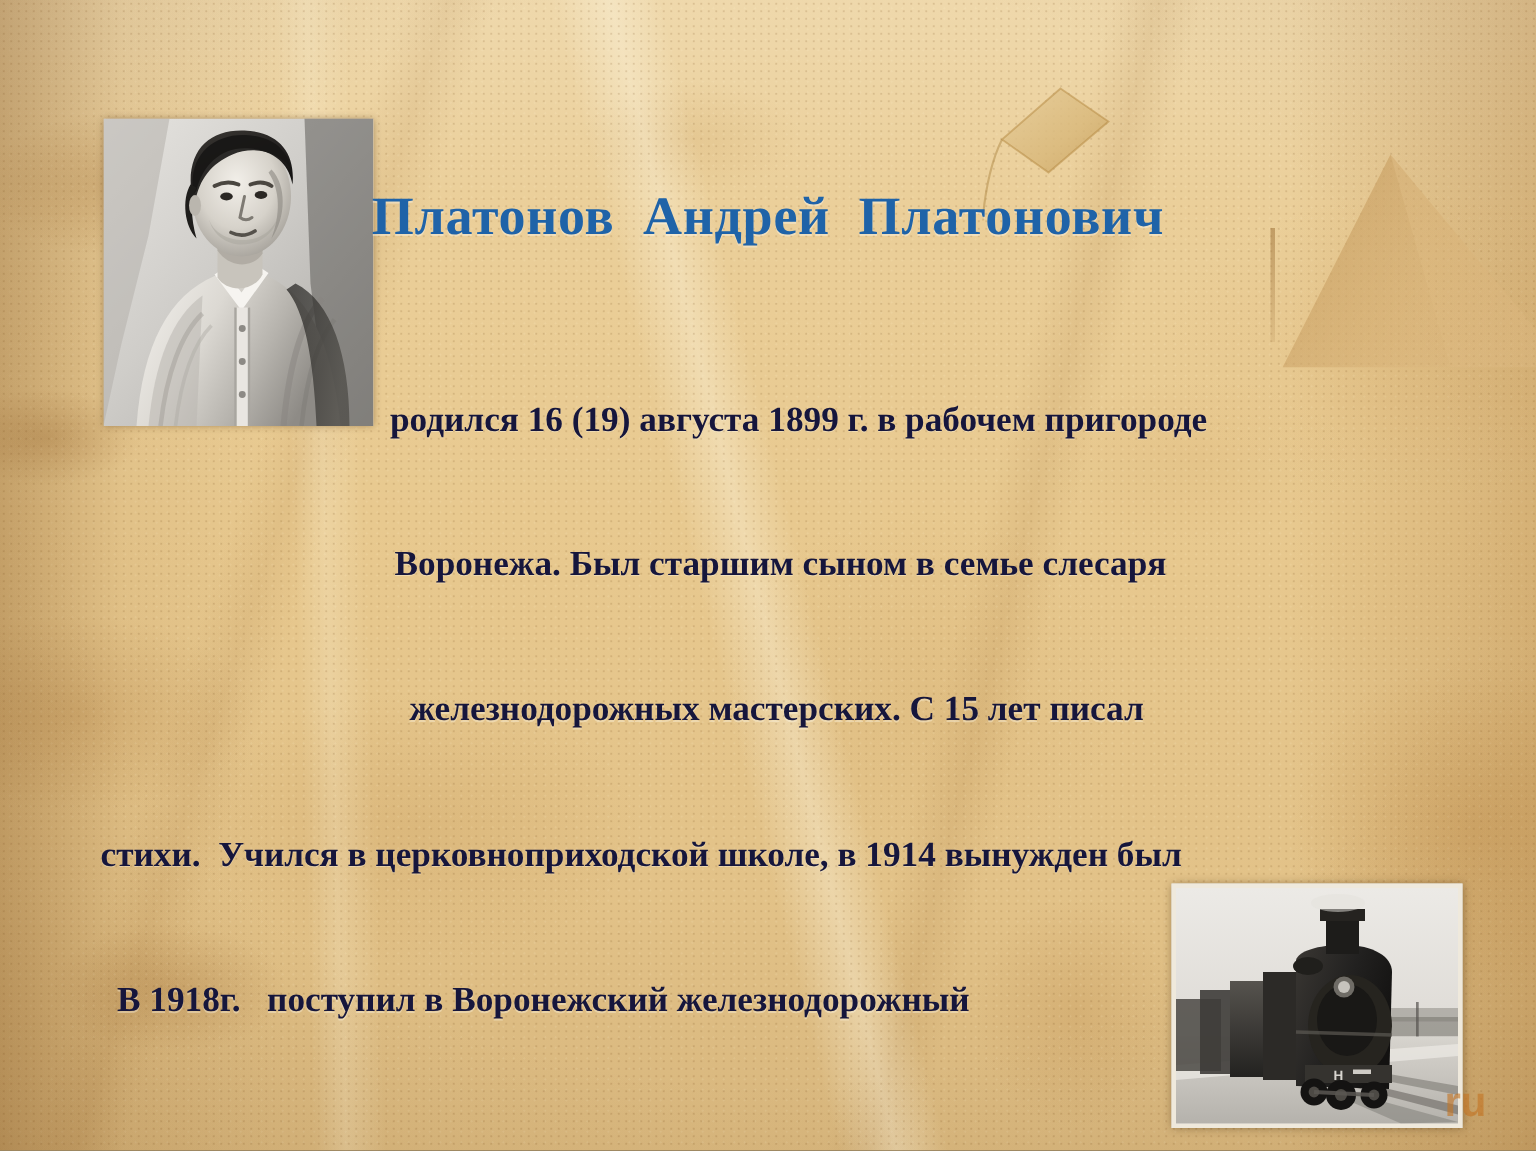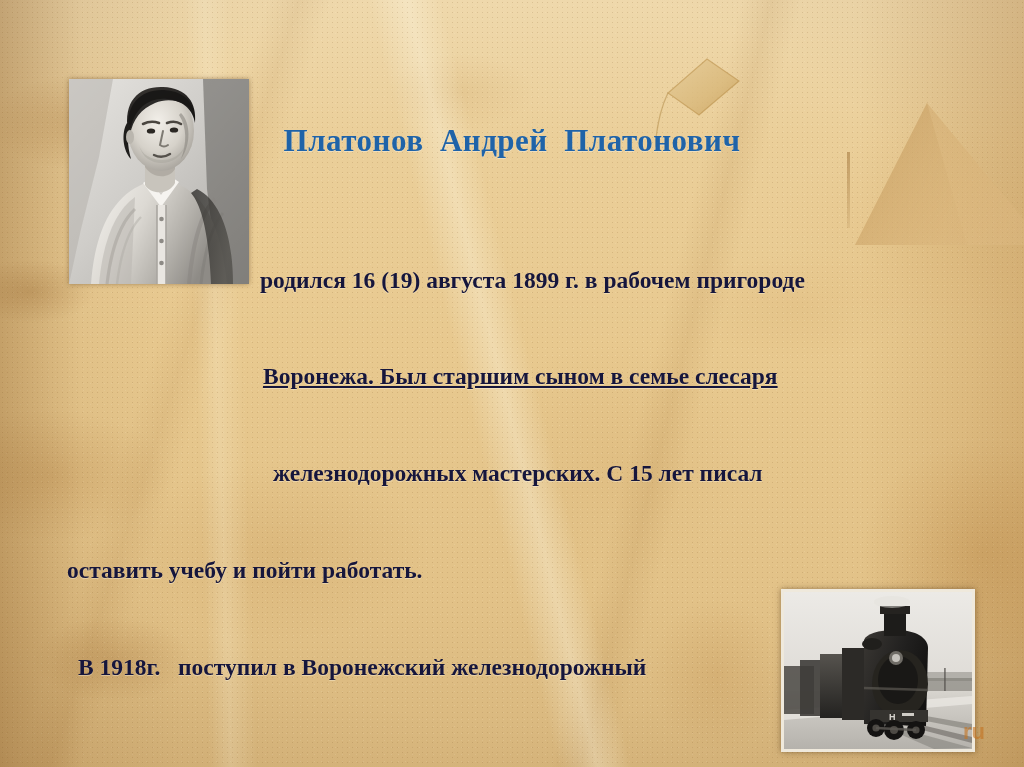--- a/index.html
+++ b/index.html
@@ -146,21 +146,21 @@
     background: #d8d6d0;
   }
 
   
   #title {
     position: absolute;
     left: 0;
     top: 123px;
     width: 1024px;
     text-align: center;
-    font-size: 31px;
+    font-size: 36px;
     font-weight: bold;
     letter-spacing: 0.5px;
     color: #1f63a8;
     text-shadow: 0 1px 0 rgba(255,255,255,0.35);
     white-space: pre;
   }
 
   
   #body-text {
     position: absolute;
@@ -169,30 +169,30 @@
     width: 900px;
     color: #16163c;
     font-size: 23.5px;
     font-weight: bold;
     line-height: 32.3px;
     text-shadow: 0 1px 0 rgba(255,252,238,0.35);
     white-space: pre;
   }
   #body-text .ln { display: block; }
   #body-text .ind1 { padding-left: 193px; }
-  #body-text .ind2 { padding-left: 196px; text-decoration: underline; }
+  #body-text .ind2 { padding-left: 196px; }
   #body-text .ind3 { padding-left: 206px; }
   #body-text .ind-sm { padding-left: 11px; }
 
   
   #watermark {
     position: absolute;
     left: 963px;
     top: 719px;
-    font-size: 22px;
+    font-size: 28px;
     font-weight: bold;
     color: rgba(196,116,36,0.62);
     font-family: "Liberation Sans", sans-serif;
   }
 </style>
 </head>
 <body>
 
 <div id="slide">
 
@@ -398,21 +398,21 @@
       <ellipse cx="108" cy="10" rx="18" ry="6" fill="#e4e1dc" opacity="0.5"></ellipse>
     </svg>
   </div>
 
   <div id="title">Платонов  Андрей  Платонович</div>
 
   <div id="body-text">
     <span class="ln ind1">родился 16 (19) августа 1899 г. в рабочем пригороде</span>
     <span class="ln ind2">Воронежа. Был старшим сыном в семье слесаря</span>
     <span class="ln ind3">железнодорожных мастерских. С 15 лет писал</span>
-    <span class="ln">оставить учебу и пойти работать.</span>
+    <span class="ln">стихи.  Учился в церковноприходской школе, в 1914 вынужден был</span>
     <span class="ln ind-sm">В 1918г.   поступил в Воронежский железнодорожный</span>
     
     
     
     
     
     
     
     
     

